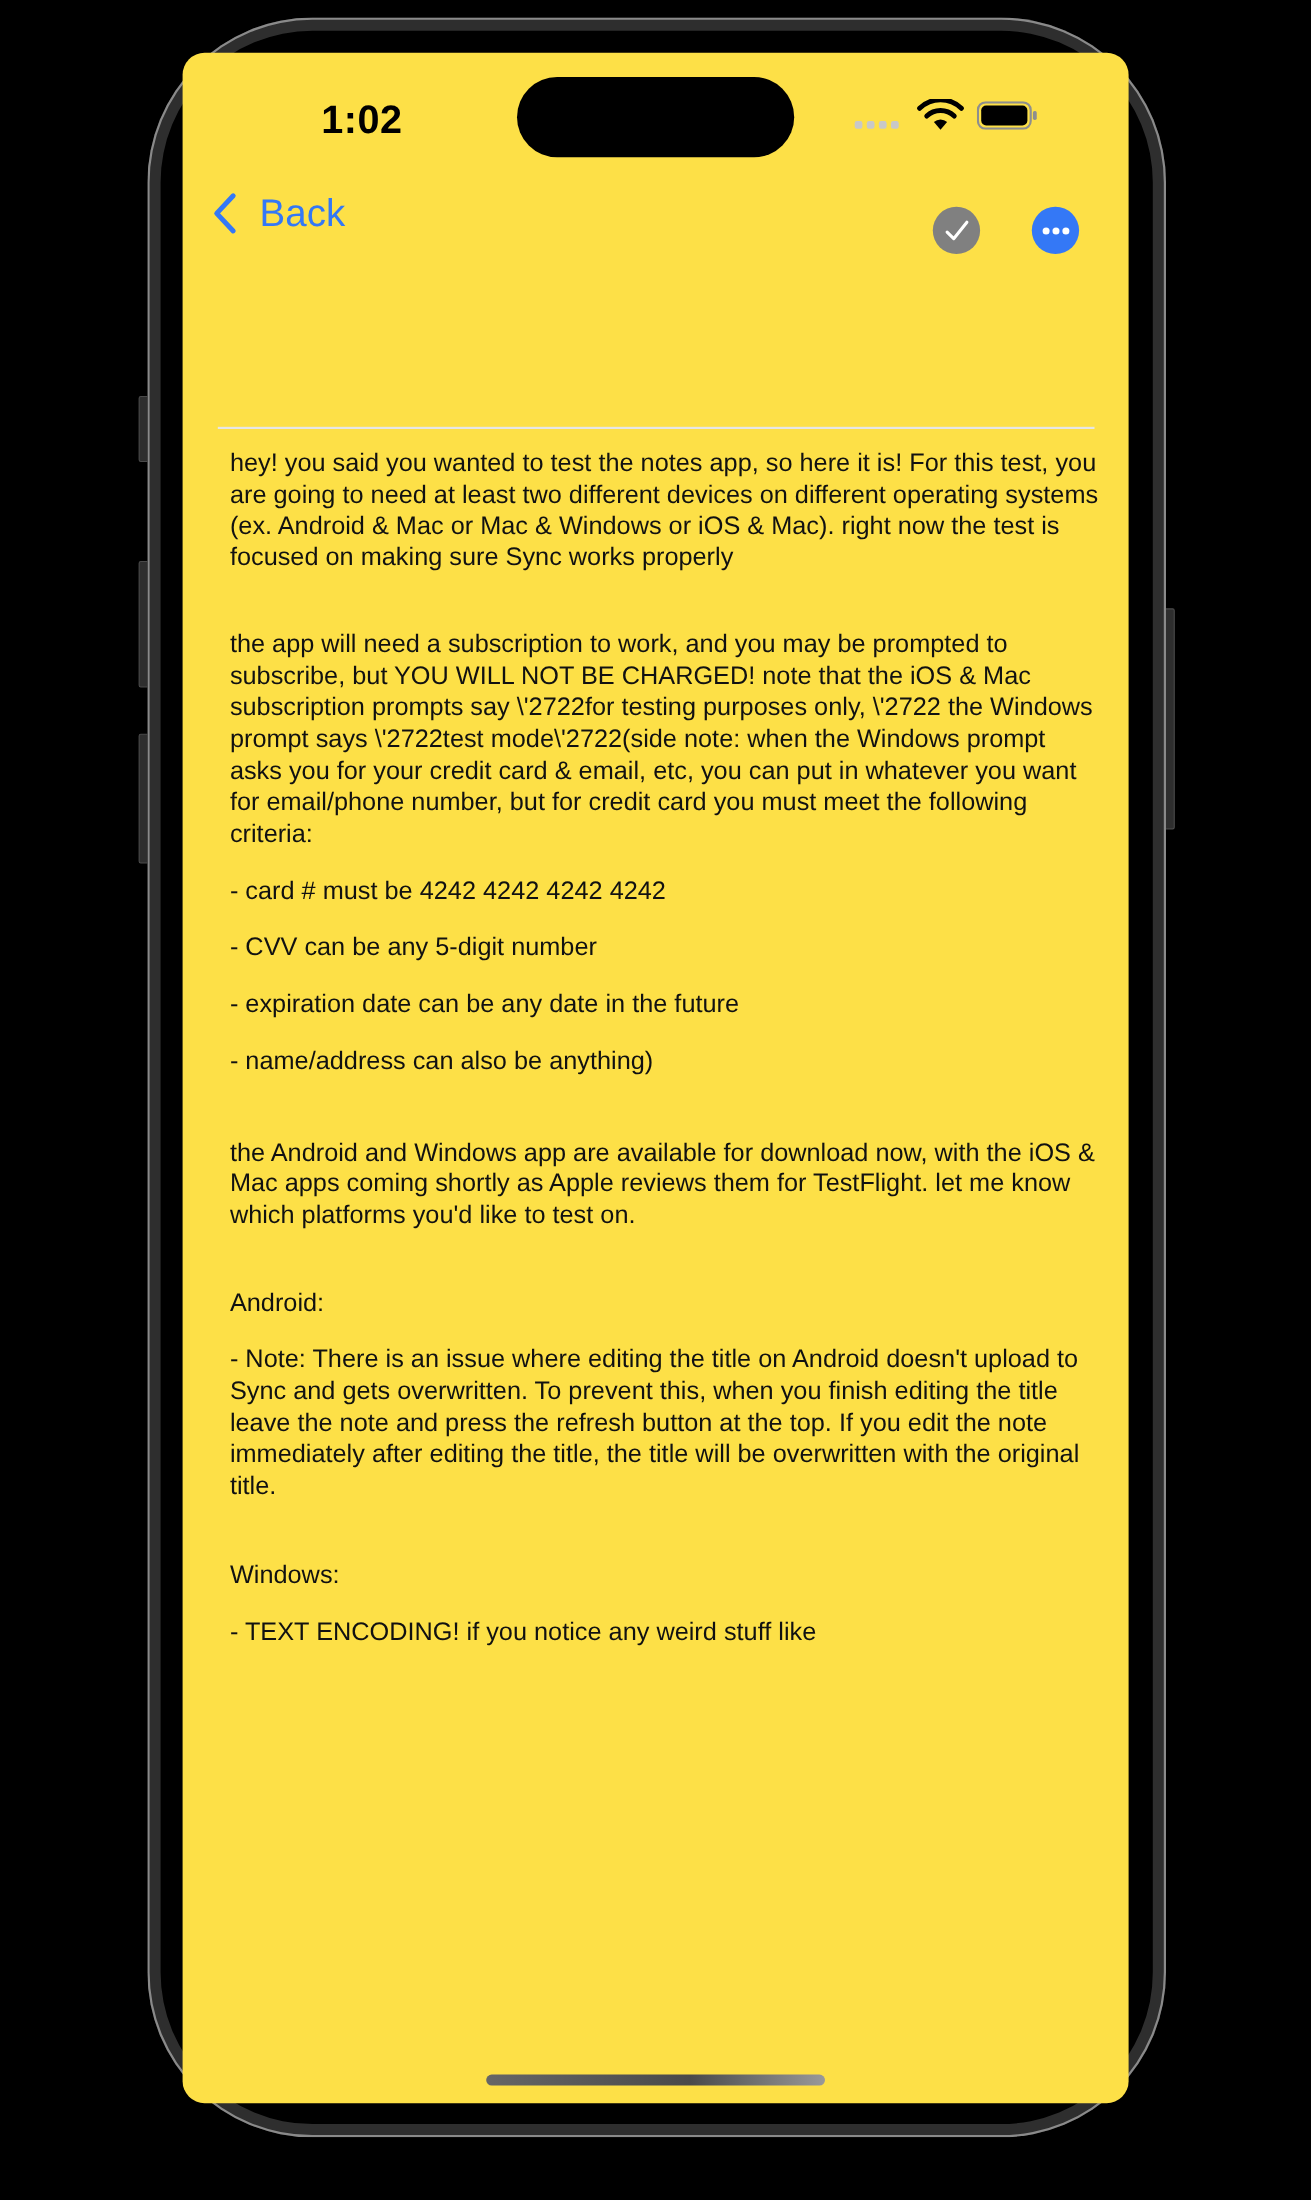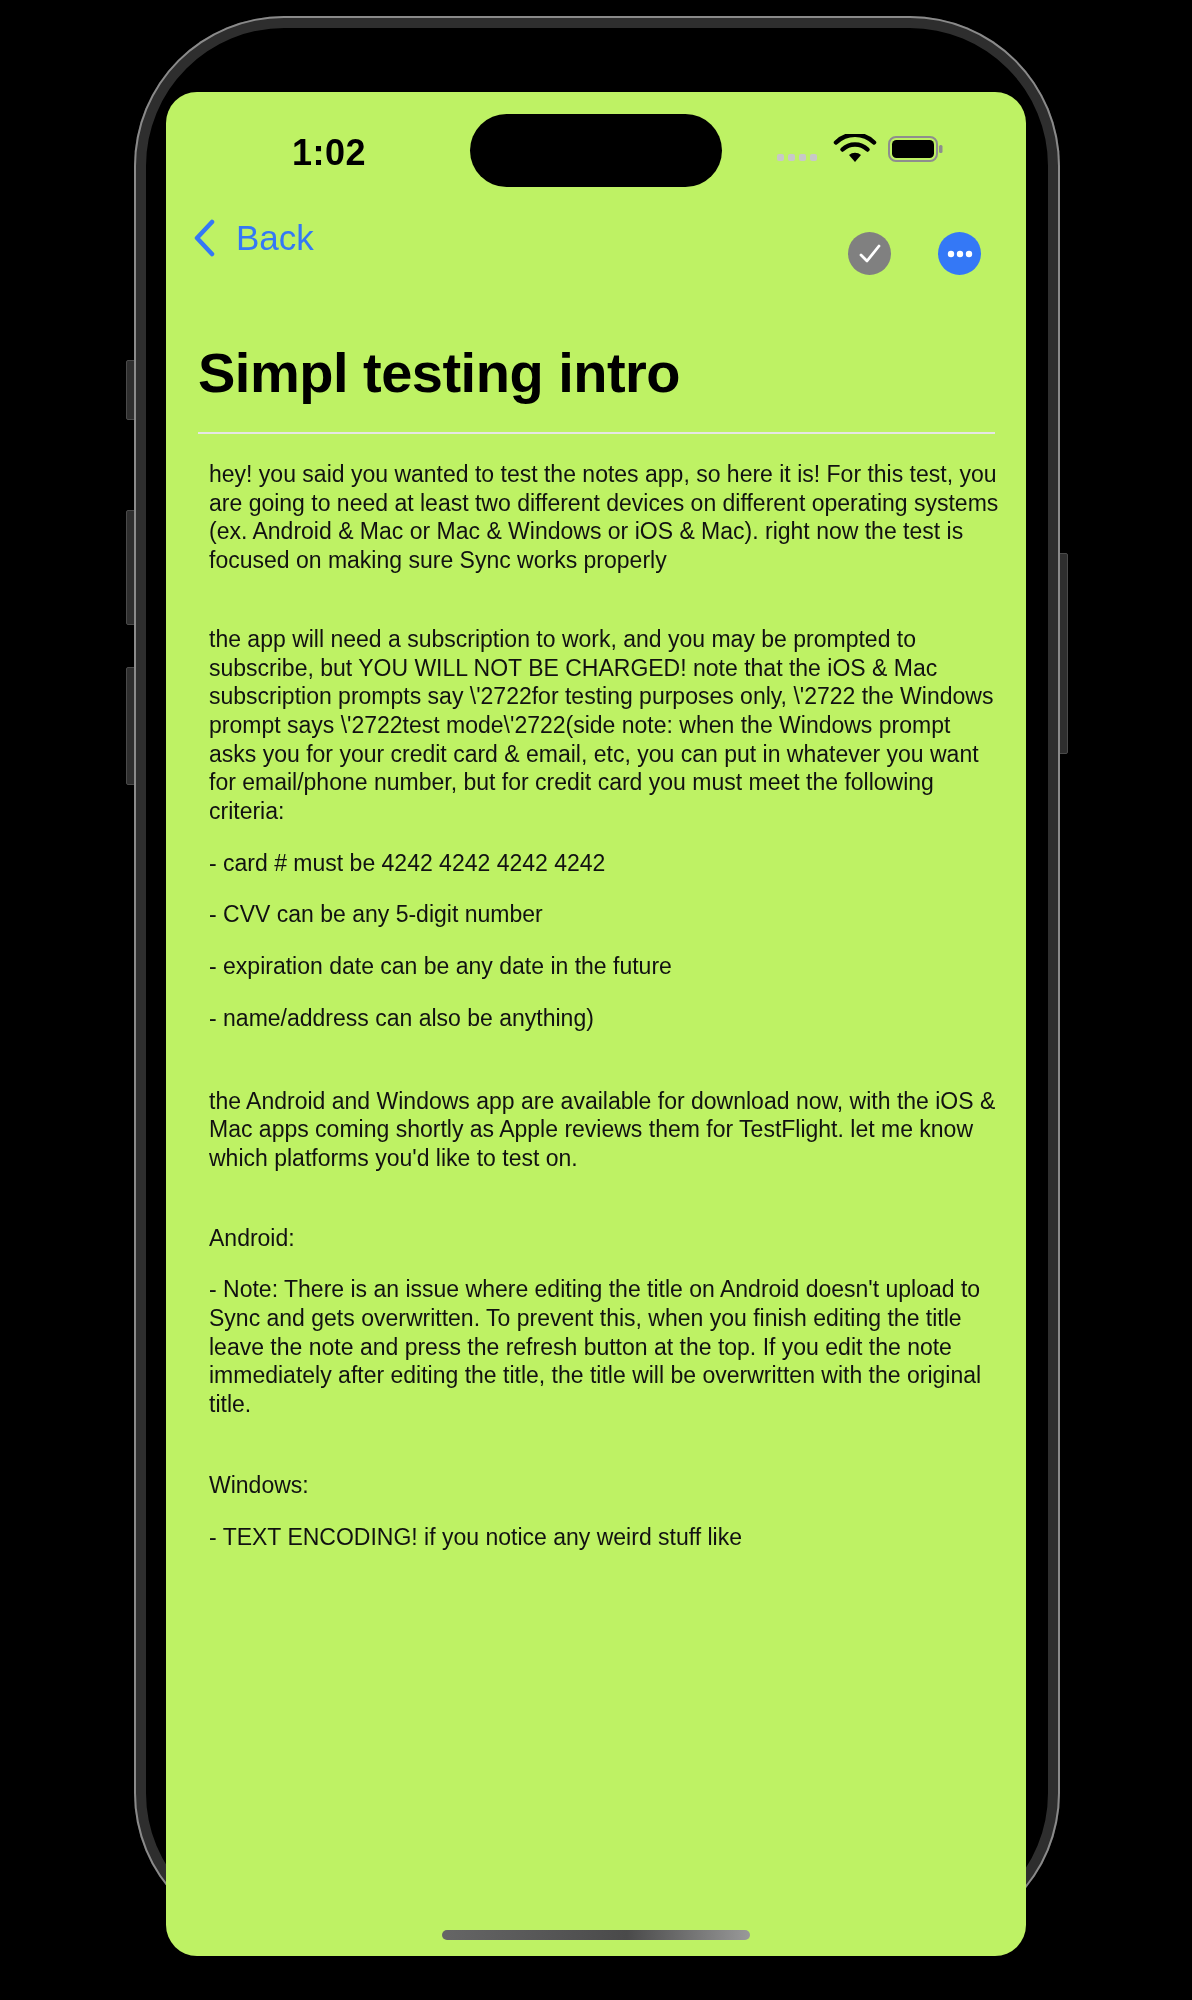--- a/index.html
+++ b/index.html
@@ -5,37 +5,37 @@
   html, body { margin: 0; padding: 0; background: #000; }
   body { width: 1192px; height: 2000px; position: relative; overflow: hidden; font-family: "Liberation Sans", "DejaVu Sans", sans-serif; }
   .phone-frame {
     position: absolute; left: 134px; top: 16px; width: 926px; height: 1927px;
     border-radius: 150px; background: #000;
     box-shadow: inset 0 0 0 2px #8a8a8a, inset 0 0 0 12px #2e2e2e;
   }
   .side-btn { position: absolute; background: #2e2e2e; border: 1px solid #4a4a4a; border-radius: 2px; }
   .screen {
     position: absolute; left: 166px; top: 48px; width: 860px; height: 1864px;
-    background: #bef264; border-radius: 31px; overflow: hidden; margin-top: 44px;
+    background: #fde047; border-radius: 20px; overflow: hidden;
   }
   .status-time { position: absolute; left: 126px; top: 40px; font-size: 36px; font-weight: bold; color: #000; letter-spacing: 0.5px; }
   .island { position: absolute; left: 304px; top: 22px; width: 252px; height: 73px; background: #000; border-radius: 37px; }
   .signal { position: absolute; left: 611px; top: 62px; display: flex; gap: 4px; }
   .signal span { width: 7px; height: 7px; border-radius: 2px; background: #c8c8c8; display: block; }
   .wifi { position: absolute; left: 667px; top: 42px; width: 44px; height: 30px; }
   .battery { position: absolute; left: 722px; top: 44px; width: 56px; height: 26px; }
   .nav-back { position: absolute; left: 26px; top: 126px; display: flex; align-items: center; color: #3478f6; cursor: pointer; }
   .nav-back svg { width: 24px; height: 38px; }
   .nav-back .label { font-size: 35px; margin-left: 20px; }
   .circle-btn { position: absolute; top: 140px; width: 43px; height: 43px; border-radius: 50%; display: flex; align-items: center; justify-content: center; cursor: pointer; }
   .check-btn { left: 682px; background: #808080; }
   .more-btn { left: 772px; background: #3478f6; }
   .note-title { position: absolute; left: 32px; top: 248px; font-size: 56px; font-weight: bold; color: #000; letter-spacing: -0.5px; margin: 0; }
   .divider { position: absolute; left: 32px; top: 340px; width: 797px; height: 2px; background: #e6e6e6; }
-  .body-scroll { position: absolute; left: 43px; top: 368px; width: 790px; height: 1392px; overflow: hidden; }
+  .body-scroll { position: absolute; left: 43px; top: 358px; width: 790px; height: 1392px; overflow: hidden; }
   .body-text { font-size: 23px; line-height: 28.7px; color: #111; }
   .body-text p { margin: 0; white-space: pre-wrap; }
   .home-indicator { position: absolute; left: 276px; top: 1838px; width: 308px; height: 10px; border-radius: 5px; background: linear-gradient(90deg, #666, #4a4a4a 60%, #999); }
 </style>
 </head>
 <body>
 
 <div class="side-btn" style="left:126px; top:360px; width:8px; height:58px;"></div>
 <div class="side-btn" style="left:126px; top:510px; width:8px; height:113px;"></div>
 <div class="side-btn" style="left:126px; top:667px; width:8px; height:116px;"></div>
@@ -76,21 +76,20 @@
     </svg>
   </div>
   <div class="circle-btn more-btn">
     <svg width="26" height="8" viewBox="0 0 26 8">
       <circle cx="4" cy="4" r="3.2" fill="#fff"></circle>
       <circle cx="13" cy="4" r="3.2" fill="#fff"></circle>
       <circle cx="22" cy="4" r="3.2" fill="#fff"></circle>
     </svg>
   </div>
 
-  <h1 class="note-title">Simpl testing intro</h1>
   <div class="divider"></div>
 
   <div class="body-scroll">
     <div class="body-text" id="note-body">
       <p>hey! you said you wanted to test the notes app, so here it is! For this test, you are going to need at least two different devices on different operating systems (ex. Android &amp; Mac or Mac &amp; Windows or iOS &amp; Mac). right now the test is focused on making sure Sync works properly</p>
       <p style="margin-top: 50px;">the app will need a subscription to work, and you may be prompted to subscribe, but YOU WILL NOT BE CHARGED! note that the iOS &amp; Mac subscription prompts say \'2722for testing purposes only, \'2722 the Windows prompt says \'2722test mode\'2722(side note: when the Windows prompt asks you for your credit card &amp; email, etc, you can put in whatever you want for email/phone number, but for credit card you must meet the following criteria:</p>
       <p style="margin-top: 23px;">- card # must be 4242 4242 4242 4242</p>
       <p style="margin-top: 23px;">- CVV can be any 5-digit number</p>
       <p style="margin-top: 23px;">- expiration date can be any date in the future</p>
       <p style="margin-top: 23px;">- name/address can also be anything)</p>

